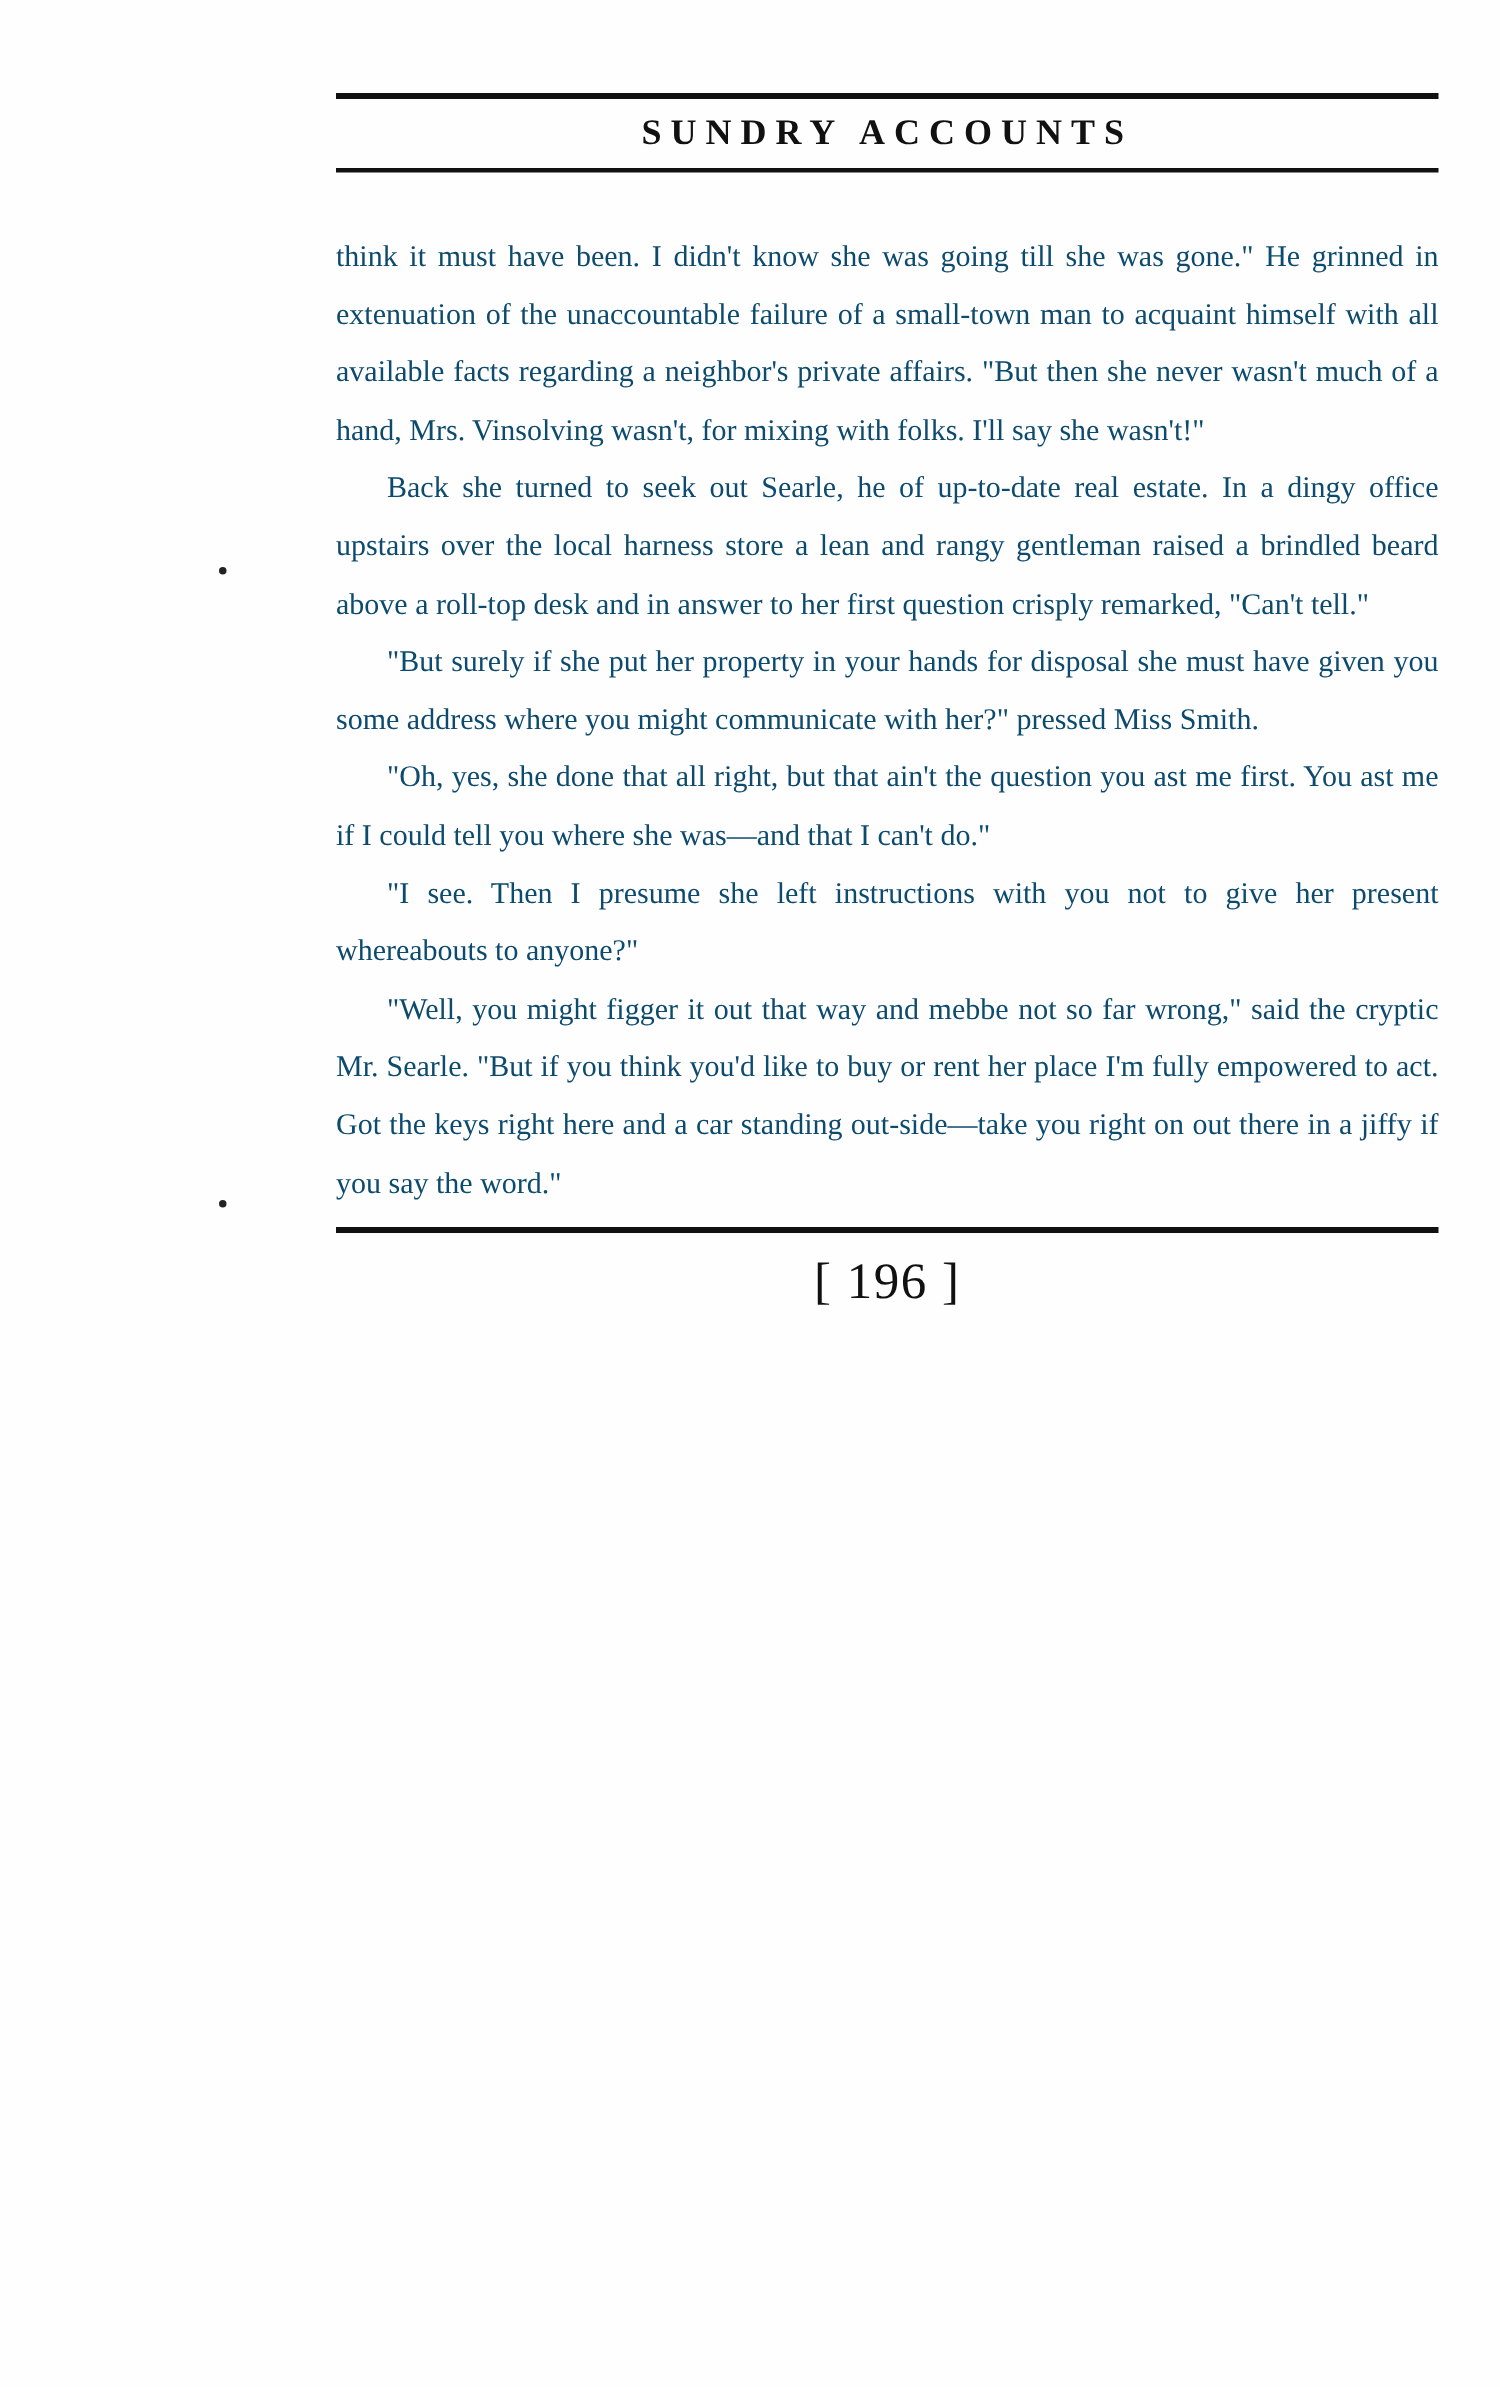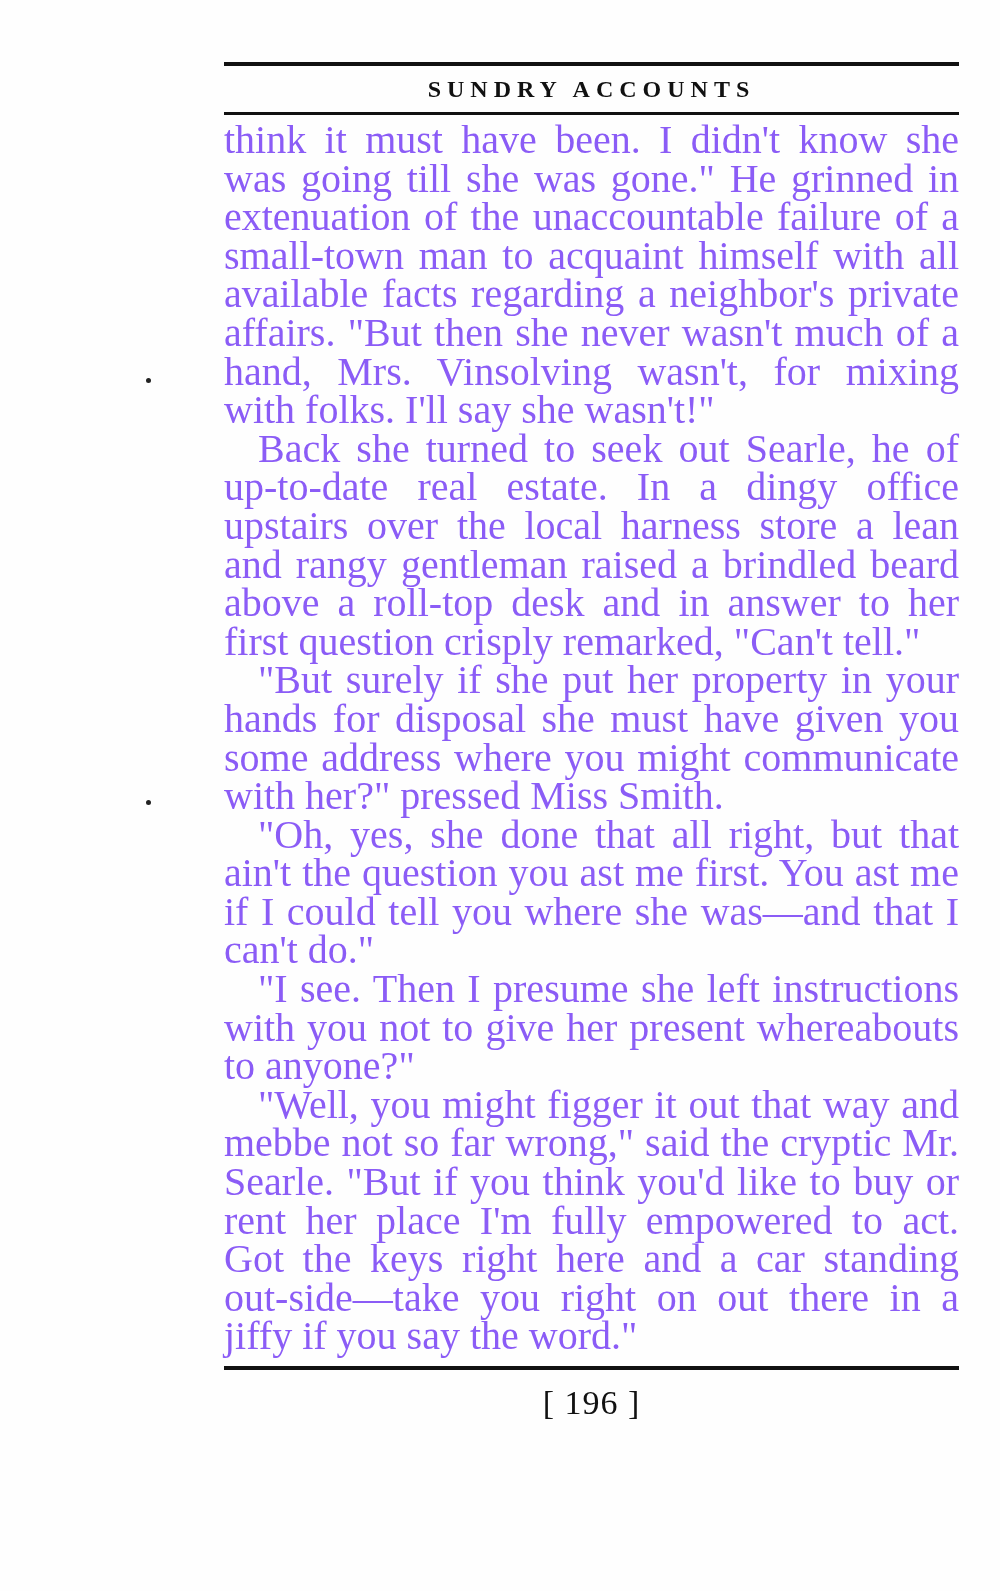--- a/index.html
+++ b/index.html
@@ -48,26 +48,26 @@
     text-align: center;
     color: #111111;
     white-space: nowrap;
   }
   .rule-under-head {
     height: 3px;
     background: #111111;
     width: 100%;
   }
   .body-text {
-    margin-top: 6px;
-    font-size: 40px;
+    margin-top: 37px;
+    font-size: 20px;
     line-height: 38.6px;
     text-align: justify;
     text-justify: inter-word;
-    color: #8b5cf6;
+    color: #0c4a6e;
     hyphens: none;
   }
   .body-text p {
     margin: 0;
     text-indent: 0;
   }
   .body-text p.indent {
     text-indent: 34px;
   }
   .body-text p:last-child {

